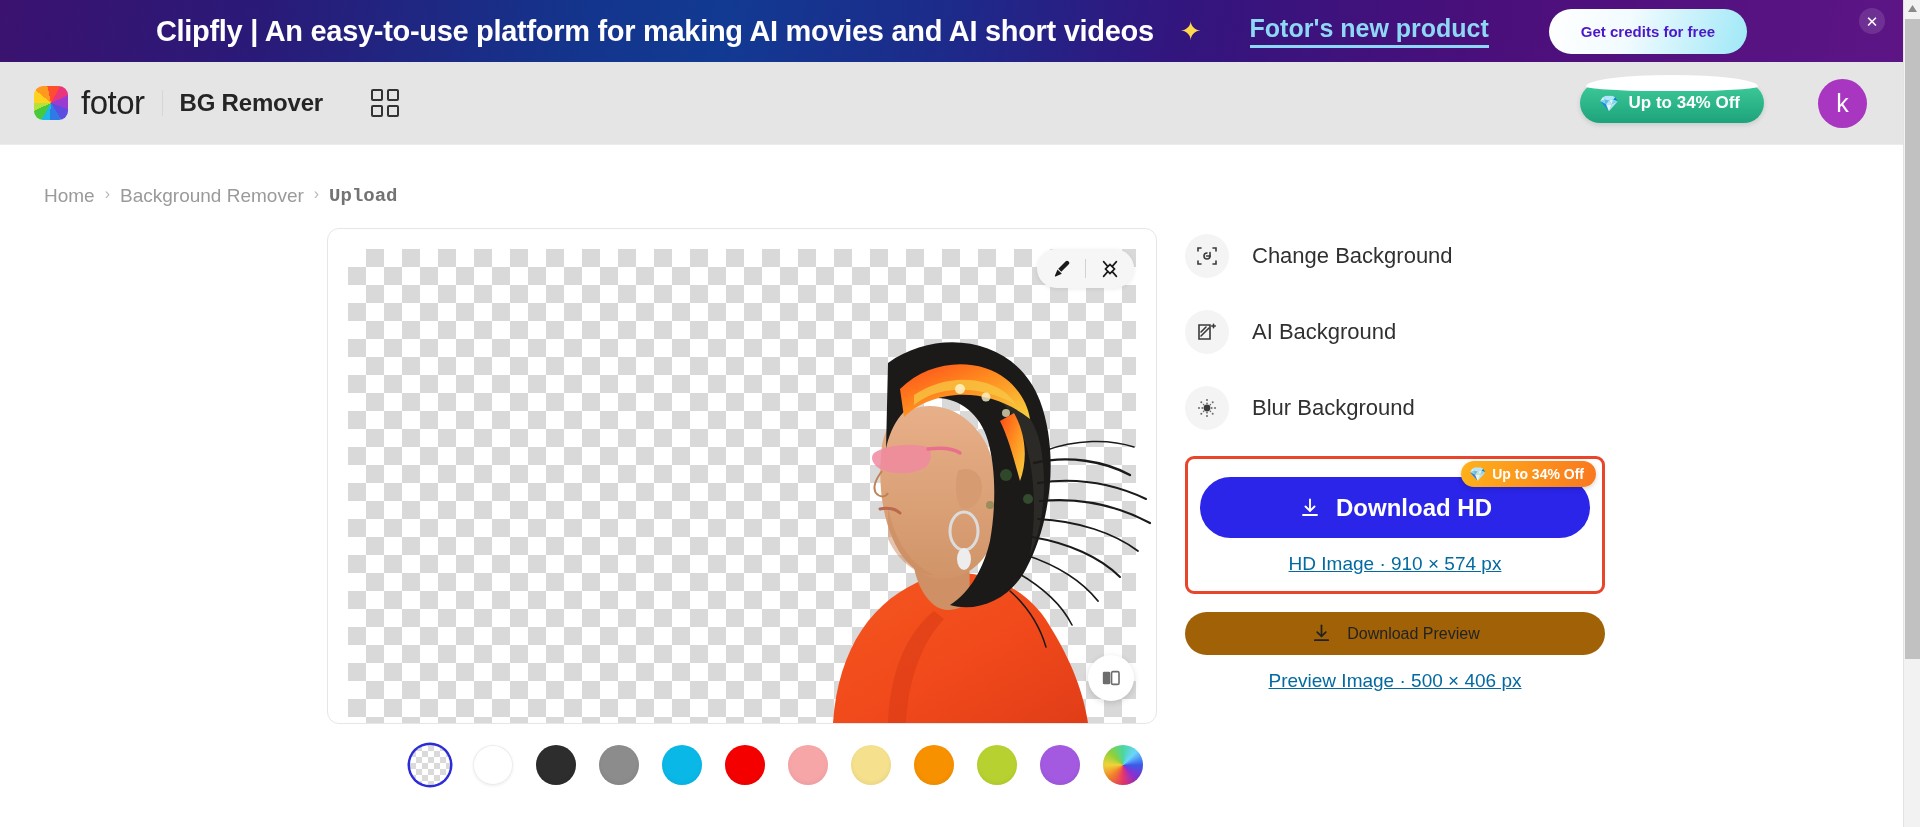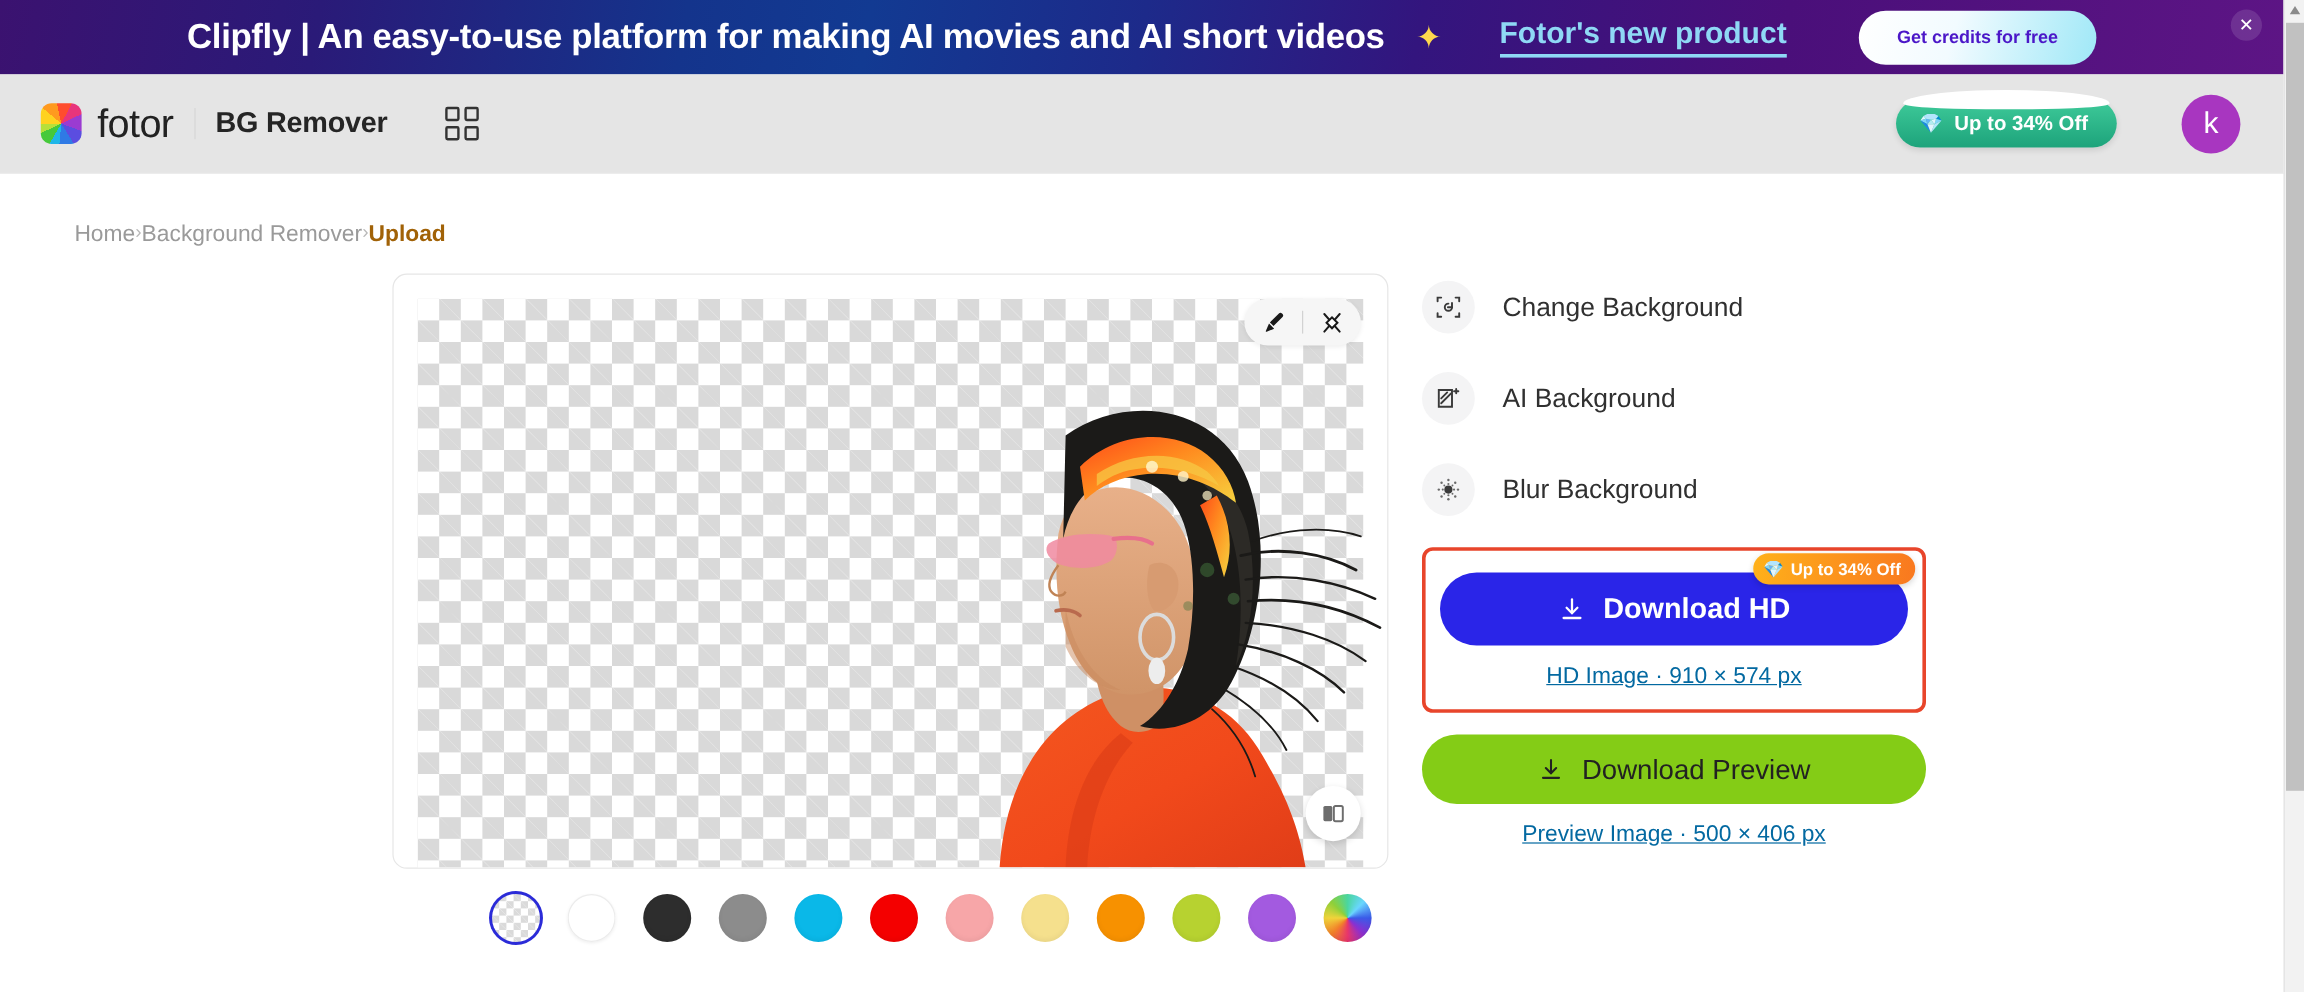--- a/index.html
+++ b/index.html
@@ -166,26 +166,25 @@
     background: #a836c0;
     color: #ffffff;
     font-size: 25px;
     display: flex; align-items: center; justify-content: center;
     cursor: pointer;
   }
 
   
   .breadcrumb {
     position: absolute; top: 185px; left: 44px;
-    display: flex; align-items: flex-start; 
+    display: flex; align-items: flex-start; gap: 10px;
     font-size: 19px;
-    margin-left: 18px;
   }
   .crumb { color: #9a9a9a; cursor: pointer; }
-  .crumb.current { color: #a16207; font-weight: bold; cursor: default; }
+  .crumb.current { color: #737373; font-weight: bold; cursor: default; font-family: Liberation Mono, monospace; }
   .crumb-sep { color: #b9b9b9; font-size: 16px; }
 
   
   .workspace {
     position: absolute; top: 228px; left: 0;
     width: 1903px; height: 560px;
   }
 
   
   .canvas-wrap {
@@ -287,27 +286,27 @@
   }
   .meta-line {
     text-align: center;
     color: #0369a1;
     font-size: 19px;
     margin-top: 15px;
     text-decoration: underline;
   }
   .btn-dl-preview {
     width: 100%;
-    height: 58px;
+    height: 43px;
     margin-top: 18px;
-    background: #84cc16;
+    background: #a16207;
     color: #222222;
     border: none;
     border-radius: 29px;
-    font-size: 23px;
+    font-size: 16px;
     display: flex; align-items: center; justify-content: center; gap: 14px;
     cursor: pointer;
   }
 
   
   .swatch-row {
     position: absolute;
     left: 410px; top: 745px;
     display: flex; align-items: center; gap: 23px;
   }

